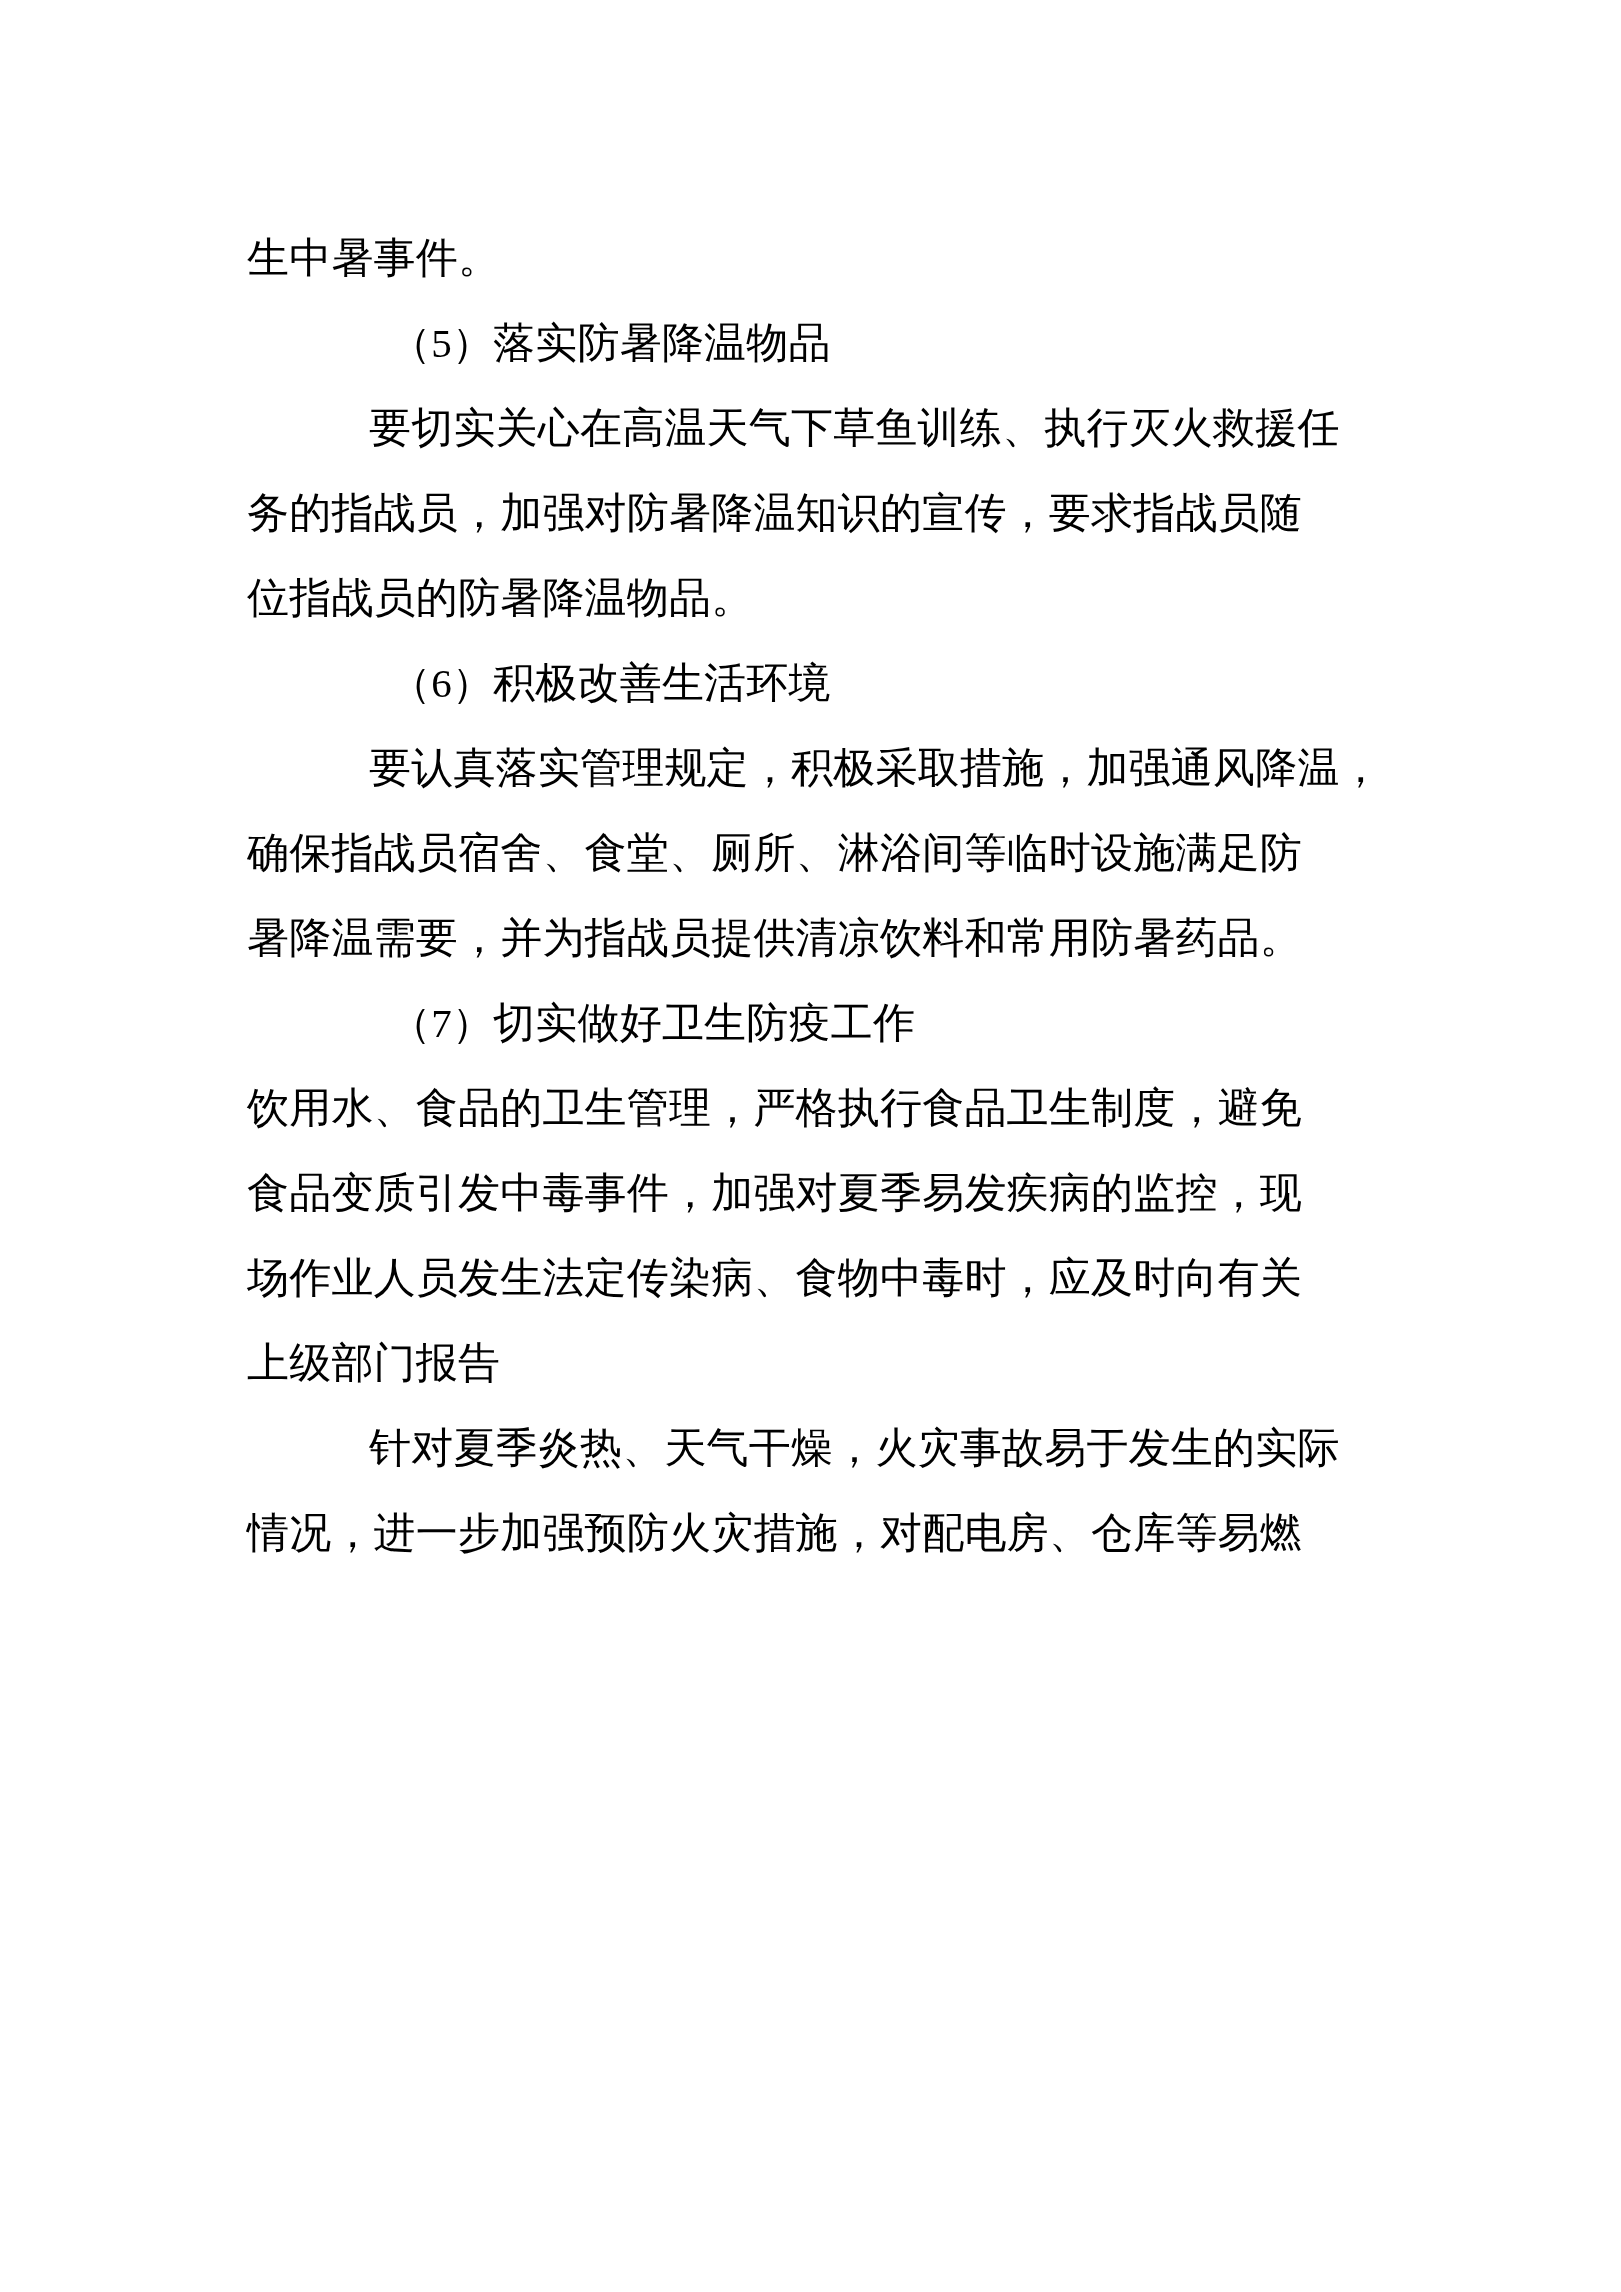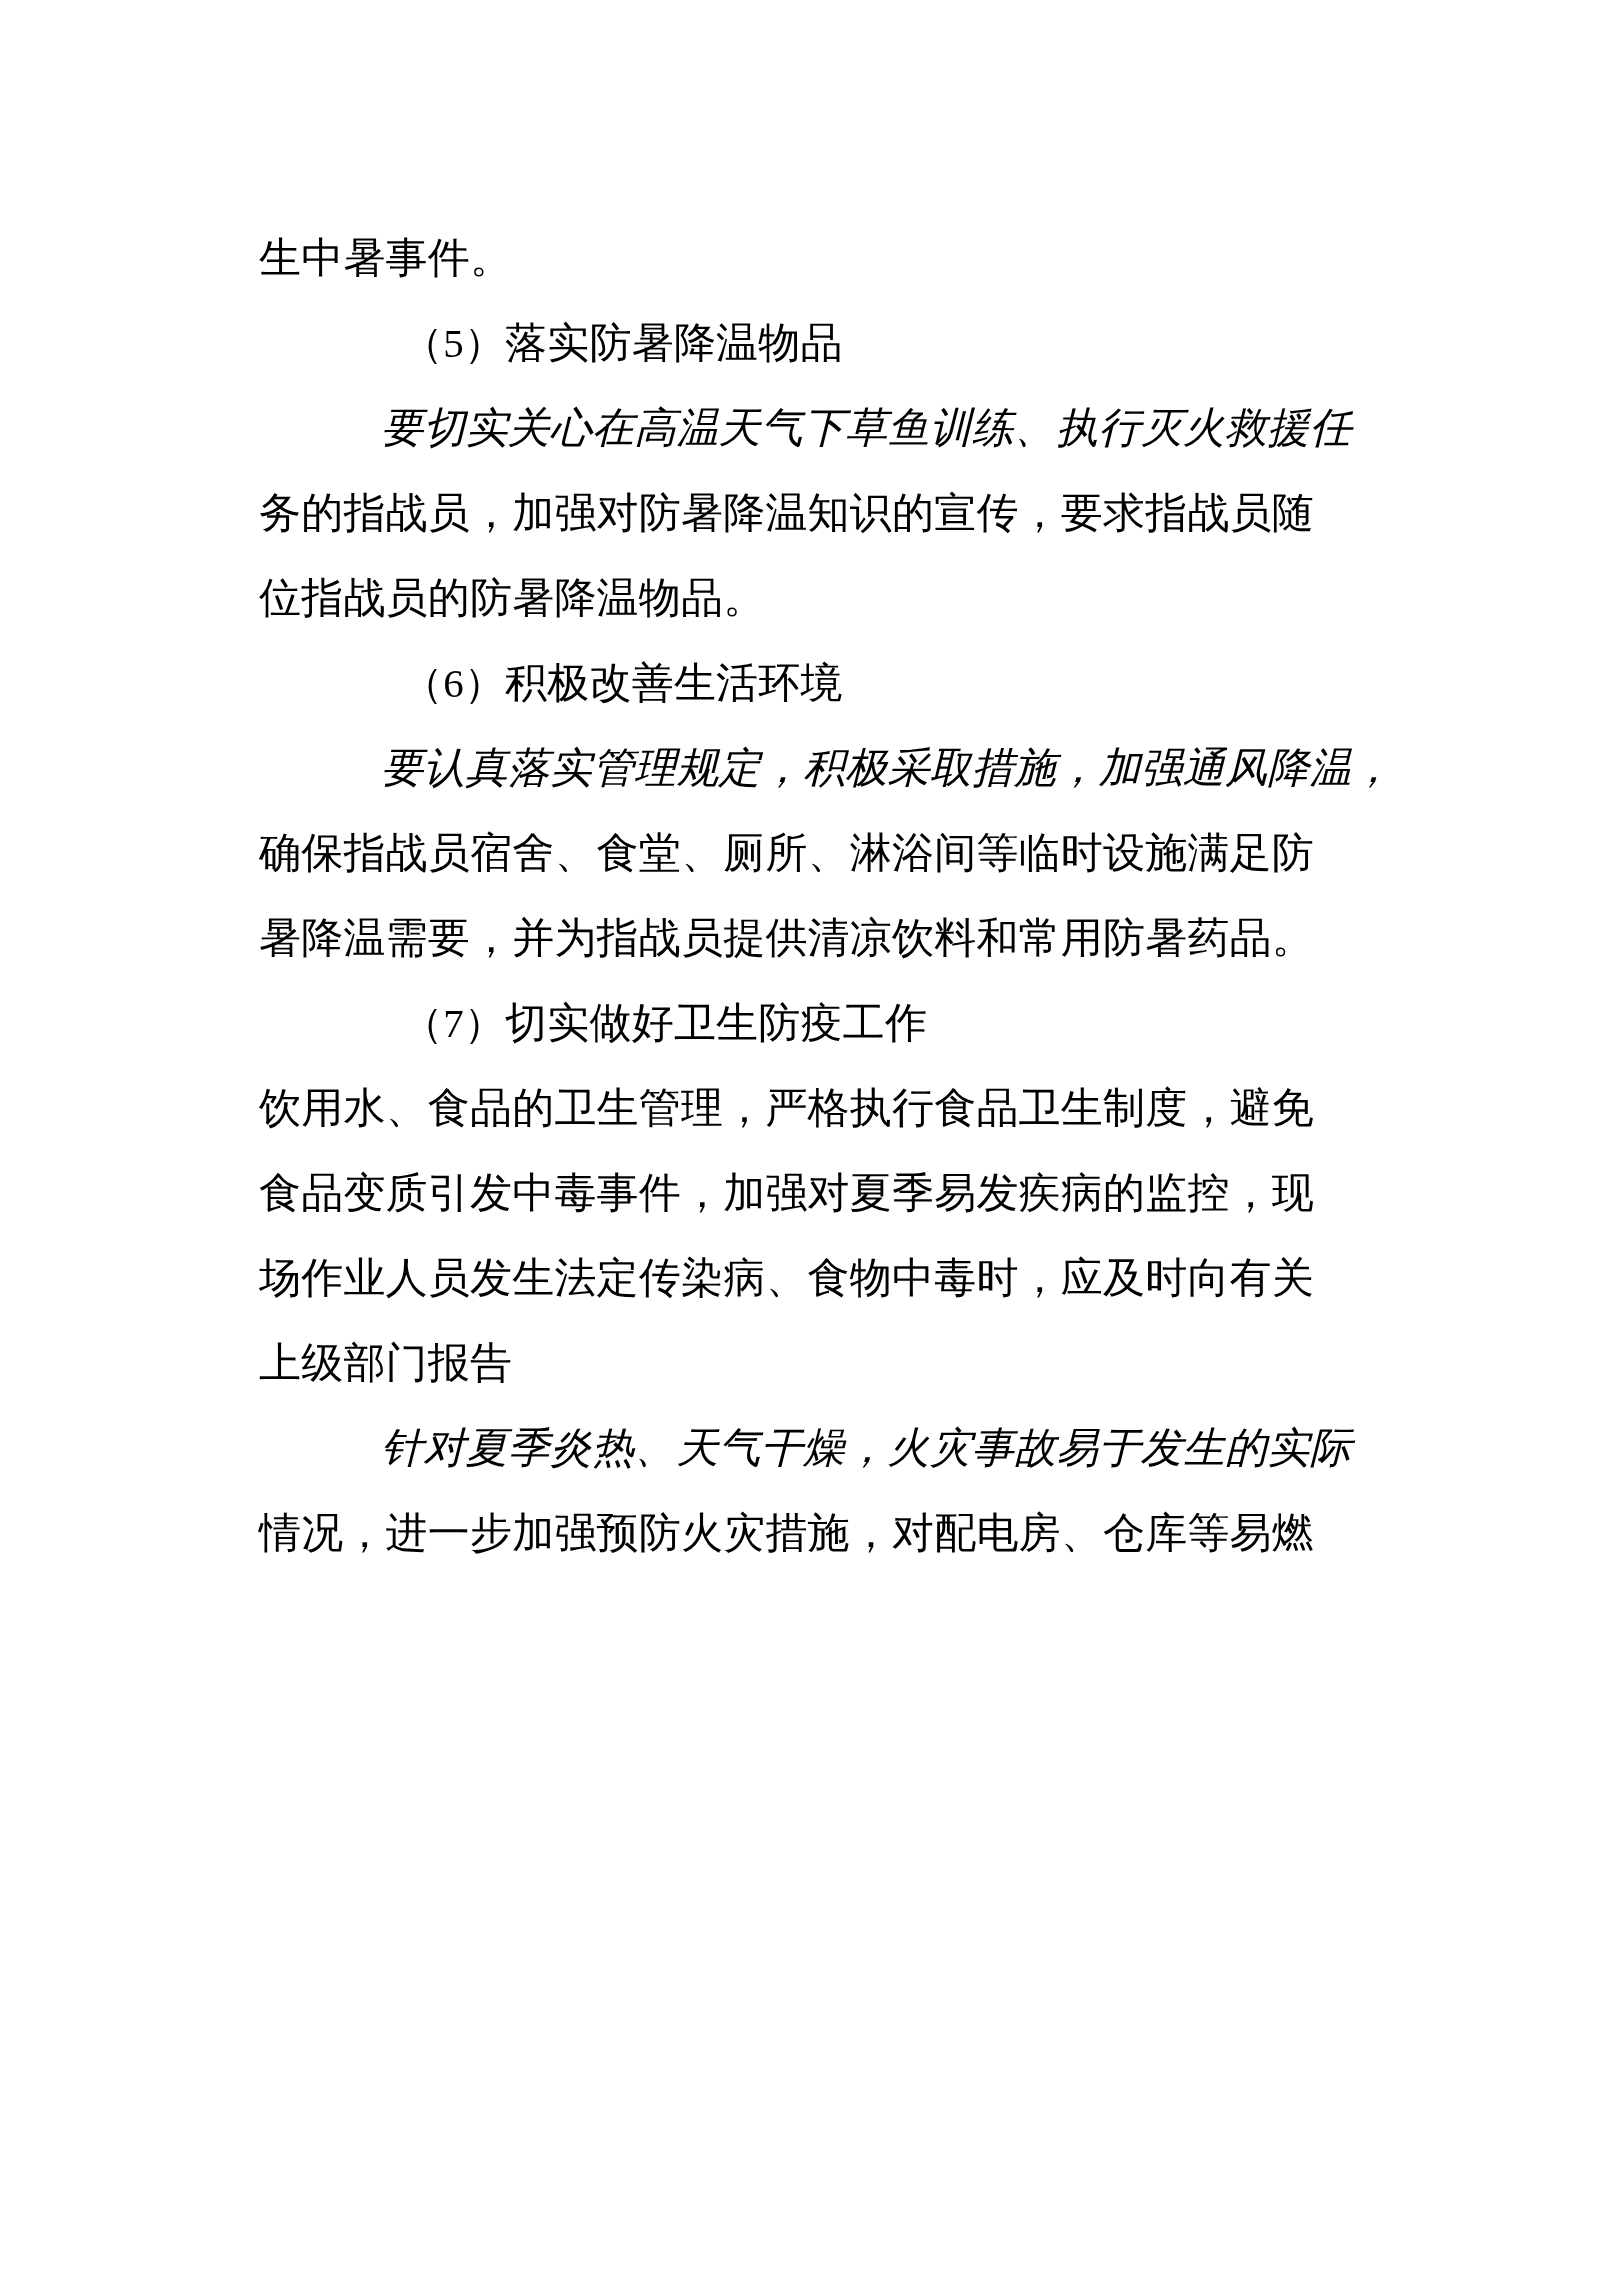--- a/index.html
+++ b/index.html
@@ -1,21 +1,21 @@
 <!DOCTYPE html>
 <html><head>
 <meta charset="utf-8">
 <style>
   html, body { margin:0; padding:0; background:#ffffff; }
   body { width:1621px; height:2293px; position:relative; overflow:hidden;
          font-family: "DejaVu Sans", "Liberation Sans", sans-serif; color:#000; }
   .page { position:absolute; left:247px; top:222px; width:1142px; }
   .line { height:85px; line-height:71px; font-size:42px; white-space:nowrap;
-          letter-spacing:0.2px;margin-left:12px; }
-  .indent-p { padding-left:122px;font-style:italic; }
+          letter-spacing:0.2px; }
+  .indent-p { padding-left:122px; }
   .indent-h { padding-left:143px; }
   .num { font-family: "Liberation Serif", "DejaVu Serif", serif; font-size:41px; }
 </style>
 </head>
 <body>
 
 <div class="page">
   <div class="line">生中暑事件。</div>
 
   <div class="line indent-h"><span class="num">（5）</span><span>落实防暑降温物品</span></div>

